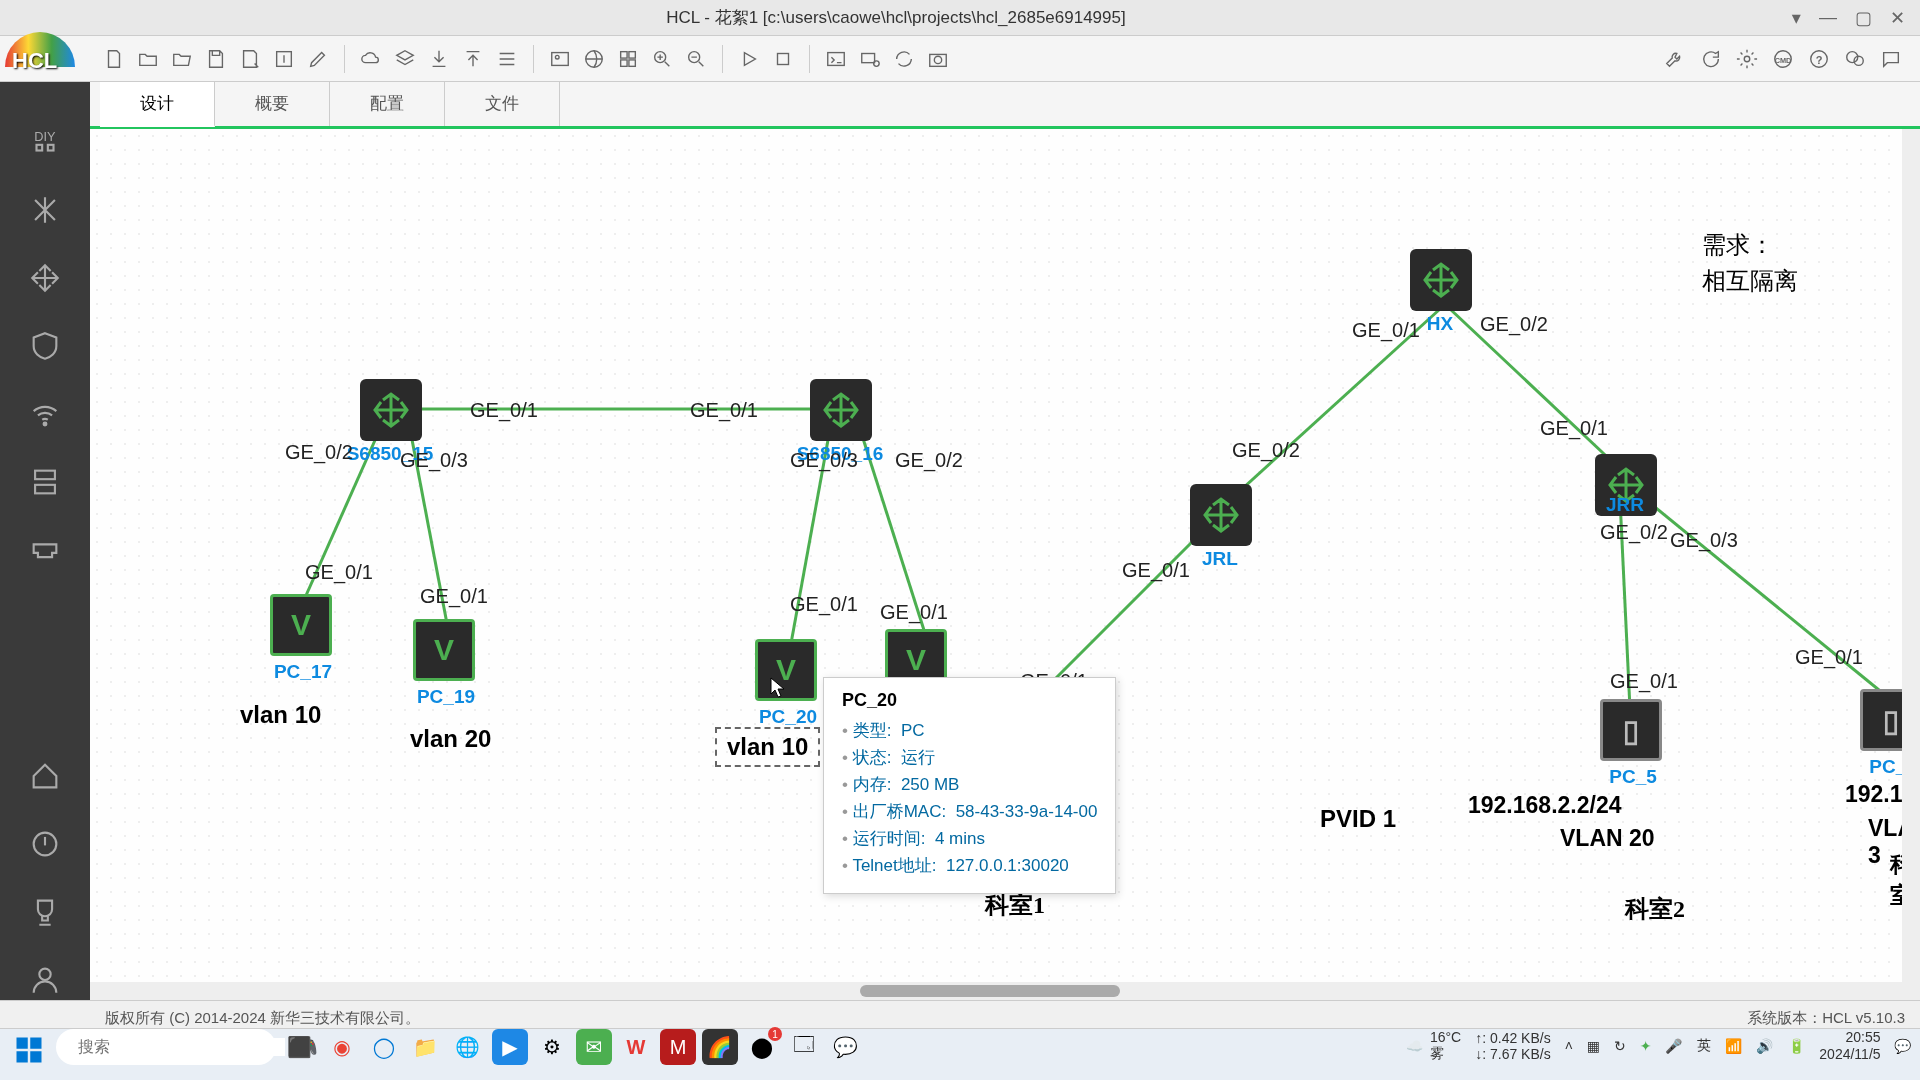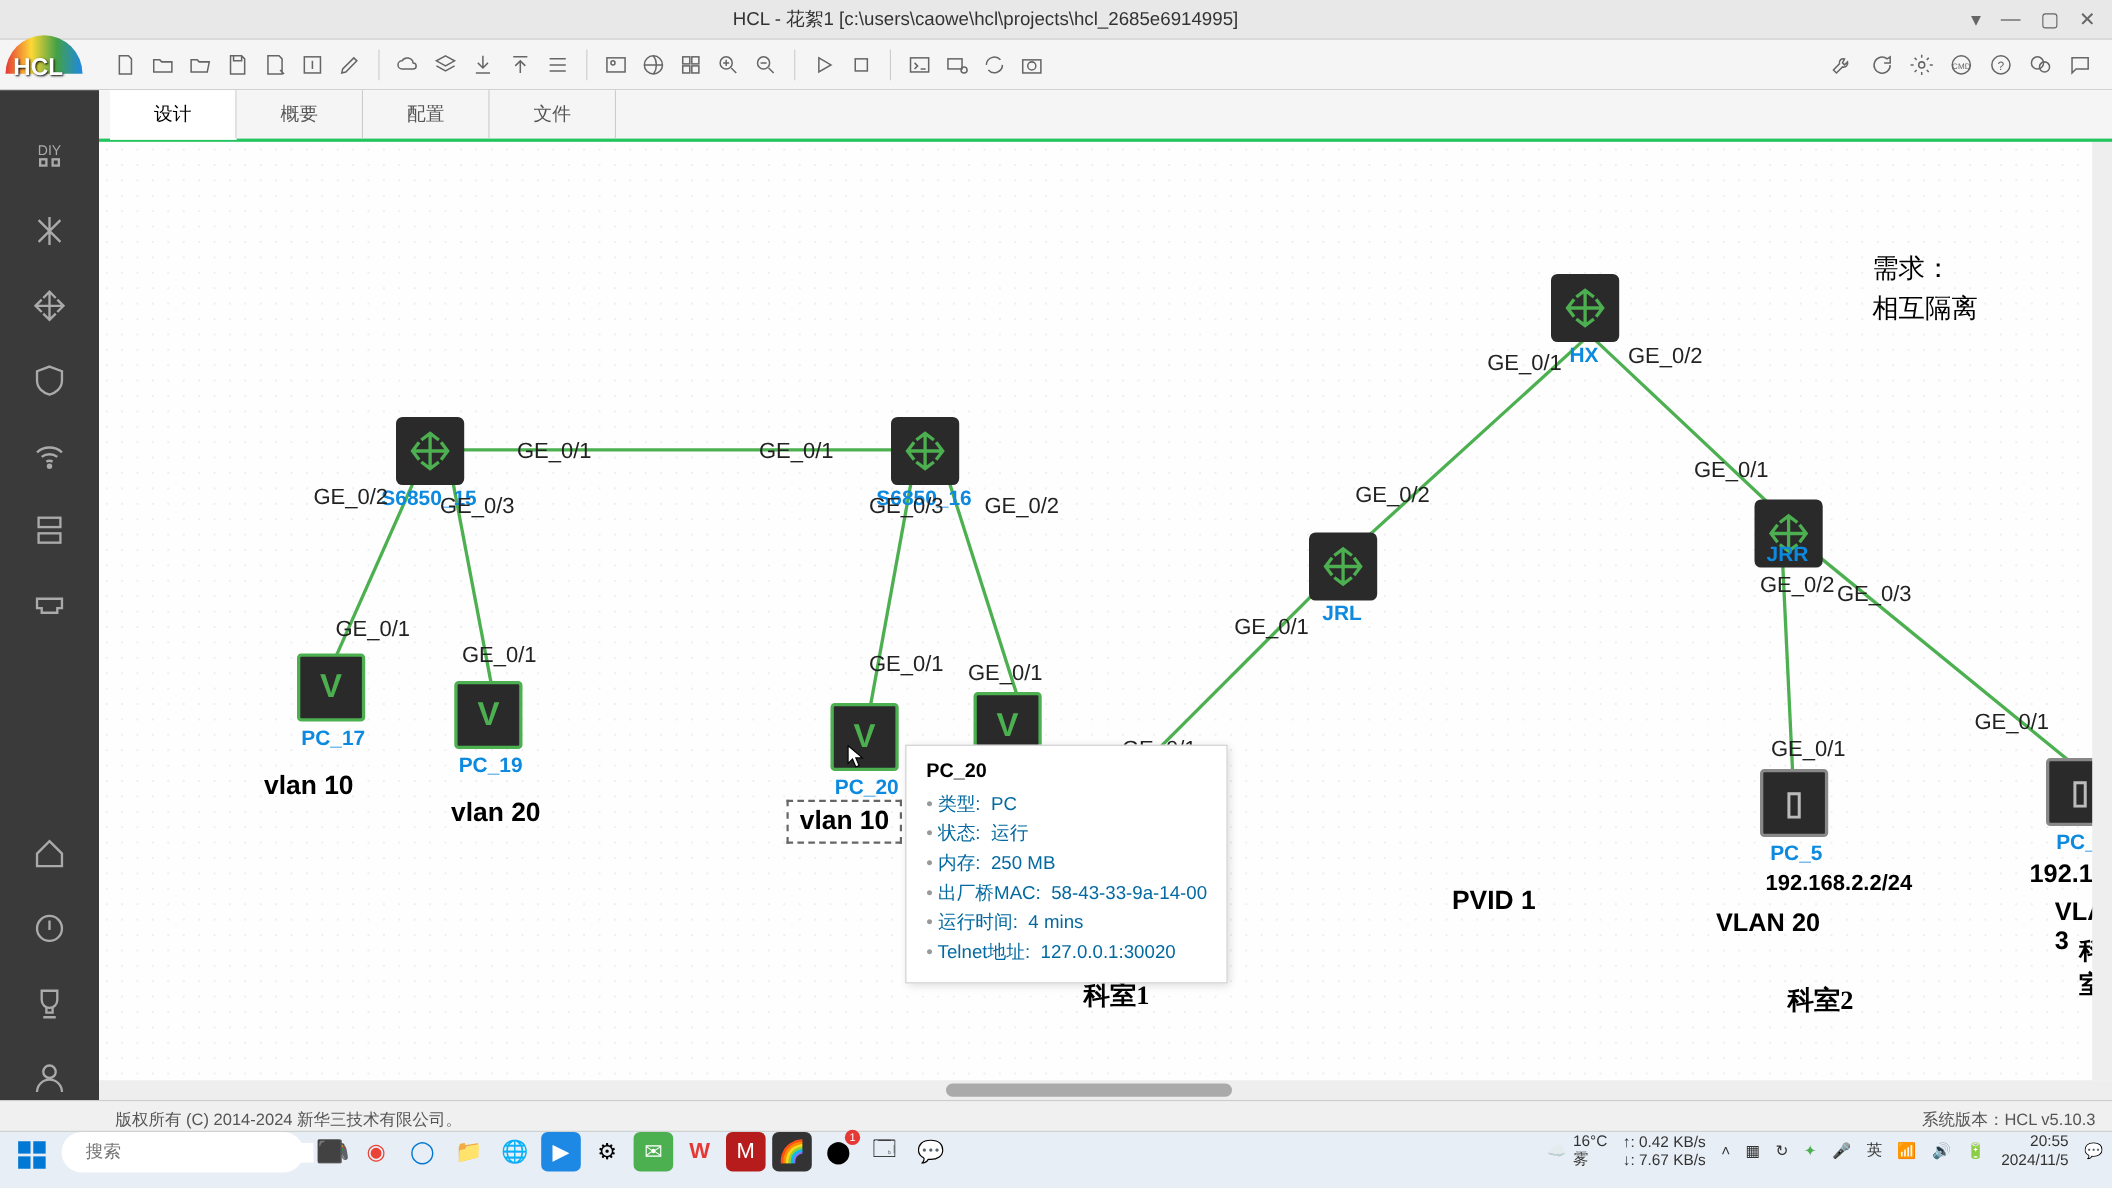--- a/index.html
+++ b/index.html
@@ -7,21 +7,21 @@
 
 .title-bar { height: 36px; background: #e8e8e8; display: flex; align-items: center; position: relative; border-bottom: 1px solid #ccc; }
 .title-bar .logo { width: 90px; height: 80px; position: absolute; left: 0; top: 0; z-index: 10; }
 .title-bar .title { flex: 1; text-align: center; font-size: 17px; color: #333; }
 .title-bar .win-controls { display: flex; gap: 18px; padding-right: 15px; }
 .title-bar .win-controls span { cursor: pointer; color: #666; font-size: 18px; }
 
 .logo-arc { width: 70px; height: 35px; border-radius: 70px 70px 0 0; background: linear-gradient(90deg,#e53935,#fdd835,#43a047,#1e88e5); position: absolute; left: 5px; top: 32px; }
 .logo-text { position: absolute; left: 12px; top: 48px; font-weight: bold; font-size: 22px; color: #fff; text-shadow: 1px 1px 2px #000; }
 
-.toolbar { height: 46px; background: #f5f5f5; display: flex; align-items: center; padding-left: 100px; gap: 6px; border-bottom: 1px solid #ccc; }
+.toolbar { height: 46px; background: #f5f5f5; display: flex; align-items: center; padding-left: 100px; gap: 6px; border-bottom: 1px solid #ccc; font-weight: bold; }
 .toolbar .sep { width: 1px; height: 28px; background: #ccc; margin: 0 6px; }
 .tb-btn { width: 28px; height: 28px; display: flex; align-items: center; justify-content: center; cursor: pointer; color: #555; }
 .tb-btn svg { width: 22px; height: 22px; stroke: #666; fill: none; stroke-width: 1.5; }
 .toolbar .right { margin-left: auto; display: flex; gap: 8px; padding-right: 15px; }
 
 .main { display: flex; height: calc(100% - 36px - 46px - 28px - 52px); }
 
 .left-nav { width: 90px; background: #3a3a3a; display: flex; flex-direction: column; align-items: center; padding-top: 40px; gap: 28px; }
 .left-nav .nav-item { width: 40px; height: 40px; display: flex; align-items: center; justify-content: center; cursor: pointer; }
 .left-nav svg { width: 34px; height: 34px; stroke: #aaa; fill: none; stroke-width: 1.5; }
@@ -429,21 +429,21 @@
         <div class="link-label" style="left:1450px; top:288px;">GE_0/1</div>
         <div class="link-label" style="left:1510px; top:392px;">GE_0/2</div>
         <div class="link-label" style="left:1580px; top:400px;">GE_0/3</div>
         <div class="link-label" style="left:1520px; top:541px;">GE_0/1</div>
         <div class="link-label" style="left:1705px; top:517px;">GE_0/1</div>
 
         <div class="text-label" style="left:150px; top:572px;">vlan 10</div>
         <div class="text-label" style="left:320px; top:596px;">vlan 20</div>
         <div class="sel-box" style="left:625px; top:598px;">vlan 10</div>
         <div class="text-label" style="left:1230px; top:676px;">PVID 1</div>
-        <div class="text-label" style="left:1515px; top:663px; font-size:20px;">192.168.2.2/24</div>
+        <div class="text-label" style="left:1378px; top:663px; font-size:23px;">192.168.2.2/24</div>
         <div class="text-label" style="left:1470px; top:696px; font-size:23px;">VLAN 20</div>
         <div class="text-label" style="left:1755px; top:652px; font-size:23px;">192.168.</div>
         <div class="text-label" style="left:1778px; top:686px; font-size:23px;">VLAN 3</div>
         <div class="text-label" style="left:1800px; top:720px; font-size:23px; font-family:SimSun;">科室</div>
         <div class="text-label" style="left:895px; top:760px; font-family:SimSun;">科室1</div>
         <div class="text-label" style="left:1535px; top:764px; font-family:SimSun;">科室2</div>
 
         <div class="text-note" style="left:1612px; top:98px;">
           <div>需求：</div>
           <div>相互隔离</div>

